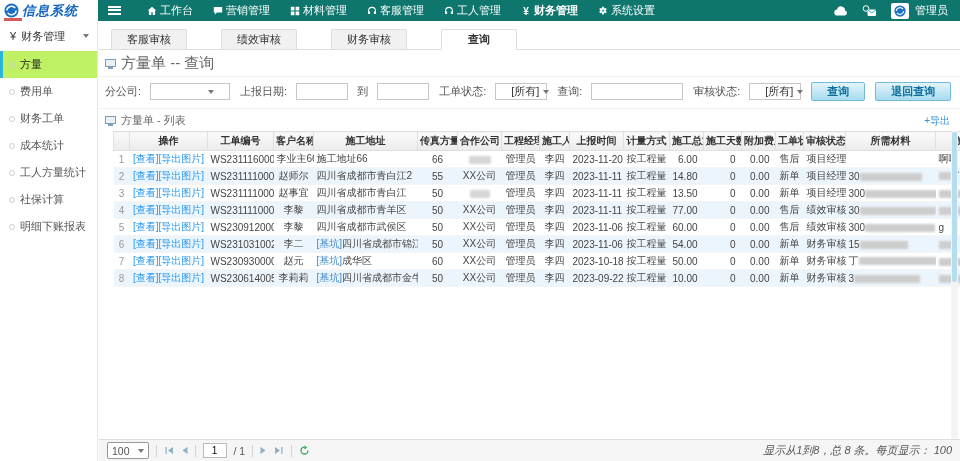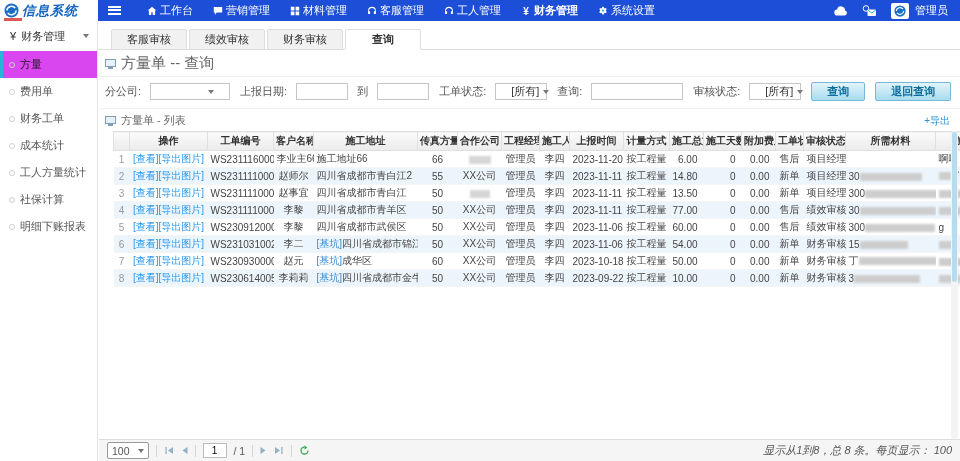--- a/index.html
+++ b/index.html
@@ -1,20 +1,20 @@
 <!DOCTYPE html>
 <html><head>
 <meta charset="utf-8">
 <style>
   * { margin:0; padding:0; box-sizing:border-box; }
   html,body { width:960px; height:461px; overflow:hidden; }
   body { font-family:"Liberation Sans","DejaVu Sans",sans-serif; font-size:11px; background:#fff; position:relative; color:#333; }
 
   
-  .topbar { position:absolute; top:0; left:0; right:0; height:21px; background:#1d4ed8; display:flex; align-items:center; color:#fff; z-index:5; }
+  .topbar { position:absolute; top:0; left:0; right:0; height:21px; background:#0f766e; display:flex; align-items:center; color:#fff; z-index:5; }
   .logo-box { width:98px; height:21px; background:#fff; display:flex; align-items:center; padding-left:4px; gap:3px; position:relative; flex:none; }
   .logo-text { color:#1565c0; font-weight:bold; font-style:italic; font-size:13px; letter-spacing:1px; }
   .logo-sub { position:absolute; left:4px; bottom:0; width:18px; height:3px; background:#d63b3b; opacity:.85; filter:blur(.6px); }
   .hamburger { width:13px; height:9px; margin-left:10px; background:repeating-linear-gradient(#fff 0 2px, transparent 2px 3.5px); cursor:pointer; flex:none; }
   .nav { display:flex; margin-left:16px; height:31px;justify-content:space-between; }
   .nav-item { display:flex; align-items:center; gap:3px; padding:0 10px; font-size:11px; position:relative; cursor:pointer; white-space:nowrap; }
   .nav-item.active { font-weight:bold; }
   .nav-item.active::after { content:""; position:absolute; left:8px; right:8px; bottom:1px; height:2px; background:#fff; }
   .nav-ico { display:inline-flex; width:10px; height:10px; }
   .nav-ico svg { width:10px; height:10px; }
@@ -22,26 +22,26 @@
   .tb-ico { display:inline-flex; cursor:pointer; }
   .avatar { width:18px; height:16px; background:#fff; border-radius:2px; display:flex; align-items:center; justify-content:center; }
   .username { font-size:11px; margin-left:-8px; }
 
   
   .sidebar { position:absolute; top:21px; left:0; width:98px; bottom:0; background:#fff; border-right:1px solid #e6e6e6; z-index:4; }
   .side-header { height:30px; display:flex; align-items:center; padding:0 8px 0 10px; color:#333; font-size:11px; gap:5px; cursor:pointer; }
   .side-header .caret { margin-left:auto; }
   .side-item { height:27px; display:flex; align-items:center; padding-left:20px; color:#555; font-size:11px; position:relative; cursor:pointer; }
   .side-item::before { content:""; position:absolute; left:9px; top:11px; width:4px; height:4px; border:1px solid #d0d0d0; border-radius:50%; }
-  .side-item.active { color:#1a1a1a; background:#d946ef; }
+  .side-item.active { color:#1a1a1a; background:#bef264; }
   .side-item.active::after { content:""; position:absolute; left:0; top:0; bottom:0; width:3px; background:#2bb4d8; }
 
   
   .main { position:absolute; top:21px; left:99px; right:0; bottom:0; background:#fff; display:flex; flex-direction:column; }
-  .tabbar { display:flex; padding:8px 0 0 12px; border-bottom:1px solid #ddd; flex:none; }
+  .tabbar { display:flex; padding:8px 0 0 12px; border-bottom:1px solid #ddd; flex:none;gap:32px; }
   .tab { min-width:76px; text-align:center; padding:2px 10px 2px; font-size:11px; color:#333; background:#f1f1f1; border:1px solid #ddd; margin:0 2px -1px 0; border-radius:2px 2px 0 0; cursor:pointer; }
   .tab.active { background:#fff; border-bottom-color:#fff; font-weight:bold; }
 
   .section-title { display:flex; align-items:center; gap:5px; padding:4px 8px 3px 6px; color:#666; font-size:15px; border-bottom:1px solid #efefef; flex:none; }
   .monitor-icon { width:11px; height:8px; border:1px solid #7f9db9; background:#e8f1f7; position:relative; margin-top:-2px; flex:none; }
   .monitor-icon::after { content:""; position:absolute; left:2px; bottom:-3px; width:5px; height:2px; background:#7f9db9; }
 
   .filter-row { display:flex; align-items:center; padding:5px 8px 7px 6px; font-size:11px; color:#555; border-bottom:1px solid #f0f0f0; flex:none; white-space:nowrap; }
   .f-group { display:flex; align-items:center; gap:9px; margin-right:10px; }
   .f-input { height:17px; border:1px solid #c6c6c6; background:#fff; font-size:11px; padding:0 3px; font-family:inherit; }

